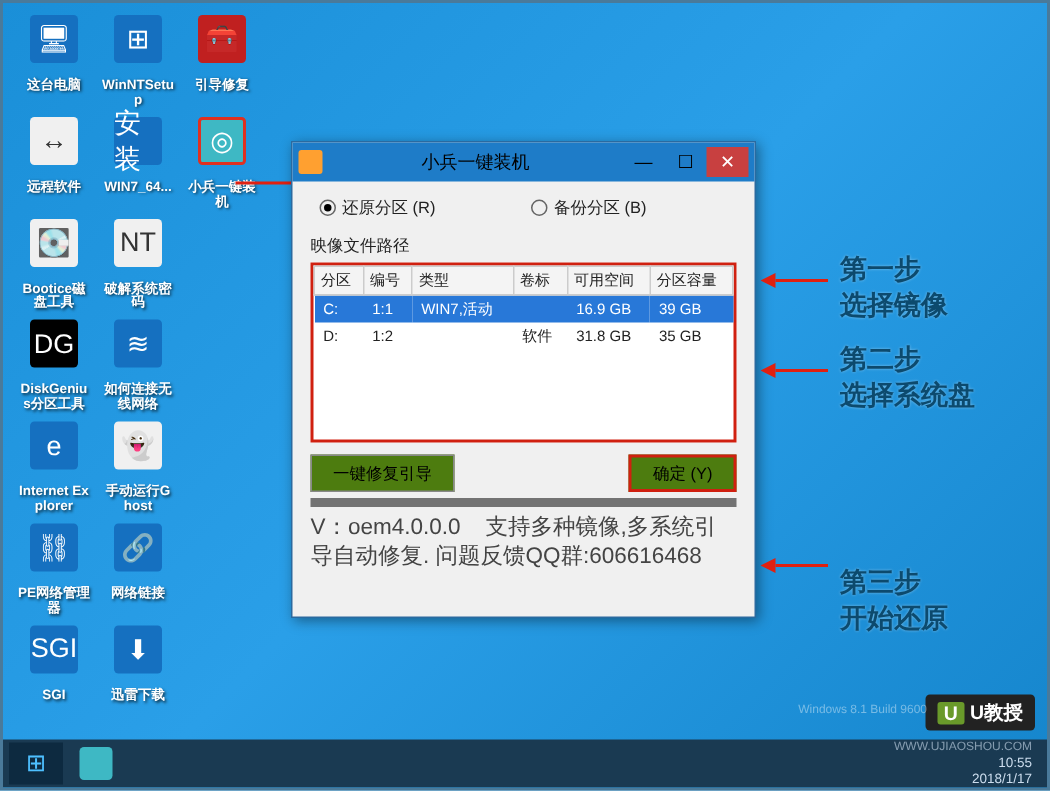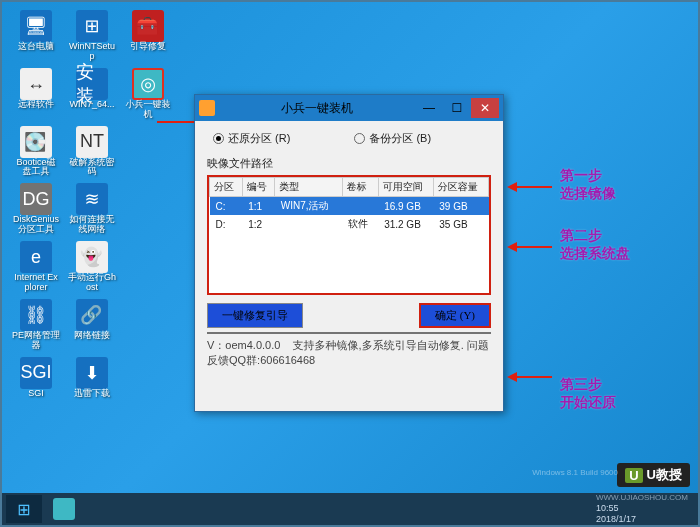--- a/index.html
+++ b/index.html
@@ -17,34 +17,34 @@
   width: 48px; display: flex; flex-direction: column;
   align-items: center; cursor: pointer;
 }
 .desktop-icon .icon-img {
   width: 32px; height: 32px; border-radius: 3px;
   display: flex; align-items: center; justify-content: center;
   font-size: 18px; color: white;
 }
 .desktop-icon .icon-label {
   color: white; font-size: 9px; text-align: center;
-  margin-top: 0; text-shadow: 1px 1px 2px rgba(0,0,0,0.7);
-  word-break: break-all; line-height: 1.1;
+  margin-top: 10px; text-shadow: 1px 1px 2px rgba(0,0,0,0.7);
+  word-break: break-all; line-height: 1.1; font-weight: bold;
 }
 .highlighted-icon { border: 2px solid #e03020; padding: 2px; }
 .bg-blue { background: #1570c0; }
 .bg-red { background: #c02020; }
 .bg-white { background: #f0f0f0; color: #333 !important; }
-.bg-orange { background: #737373; }
+.bg-orange { background: #000000; }
 .bg-cyan { background: #3eb8c4; }
 
 
 .annotation {
-  position: absolute; color: #a21caf; font-weight: bold;
-  font-size: 14px; text-shadow: 0 0 2px rgba(255,255,255,0.4);
+  position: absolute; color: #0c4a6e; font-weight: bold;
+  font-size: 18px; text-shadow: 0 0 2px rgba(255,255,255,0.4);
 }
 
 
 .dialog {
   position: absolute; left: 192px; top: 92px;
   width: 310px; height: 318px;
   background: #f0f0f0; border: 1px solid #2a6aa0;
   box-shadow: 2px 2px 8px rgba(0,0,0,0.4);
 }
 .titlebar {
@@ -89,26 +89,26 @@
   padding: 2px 4px; font-weight: normal; text-align: left;
 }
 .table td { padding: 2px 6px; }
 .table tr.selected { background: #2878d8; color: white; }
 .button-row {
   display: flex; justify-content: space-between;
   padding: 8px 0 4px;
 }
 .dlg-btn {
   padding: 3px 14px; border: 1px solid #888;
-  background: #1d4ed8; font-size: 11px; cursor: pointer; font-family: Liberation Serif, serif;
+  background: #4d7c0f; font-size: 11px; cursor: pointer;
 }
 .dlg-btn.primary { border: 2px solid #d02010; }
 .version-row {
-  font-size: 11px; color: #444; padding: 4px 0;
-  border-top: 2px solid #737373;
+  font-size: 15px; color: #444; padding: 4px 0;
+  border-top: 6px solid #737373;
 }
 
 
 .taskbar {
   position: absolute; bottom: 0; left: 0; right: 0;
   height: 32px; background: #1a3a52;
   display: flex; align-items: center; padding: 0 4px;
 }
 .start-btn {
   width: 36px; height: 28px; background: #0d2a40;
@@ -116,21 +116,21 @@
   color: #4ec0ff; font-size: 16px; cursor: pointer;
 }
 .task-item {
   width: 40px; height: 28px; display: flex;
   align-items: center; justify-content: center;
   cursor: pointer; margin-left: 2px;
 }
 .task-icon { width: 22px; height: 22px; background: #3eb8c4; border-radius: 3px; }
 .tray {
   margin-left: auto; color: #cde; font-size: 9px;
-  padding-right: 6px; line-height: 1.2;
+  text-align: right; padding-right: 6px; line-height: 1.2;
 }
 .watermark {
   position: absolute; right: 8px; bottom: 38px;
   display: flex; align-items: center; gap: 4px;
 }
 .watermark-badge {
   background: #222; color: #fff; padding: 3px 8px;
   border-radius: 3px; font-size: 13px; font-weight: bold;
   display: flex; align-items: center; gap: 4px;
 }
@@ -268,21 +268,21 @@
               <td>WIN7,活动</td>
               <td></td>
               <td>16.9 GB</td>
               <td>39 GB</td>
             </tr>
             <tr>
               <td>D:</td>
               <td>1:2</td>
               <td></td>
               <td>软件</td>
-              <td>31.2 GB</td>
+              <td>31.8 GB</td>
               <td>35 GB</td>
             </tr>
           </tbody>
       </table>
     </div>
     <div class="button-row">
       <button class="dlg-btn">一键修复引导</button>
       <button class="dlg-btn primary">确定 (Y)</button>
     </div>
     <div class="version-row">

